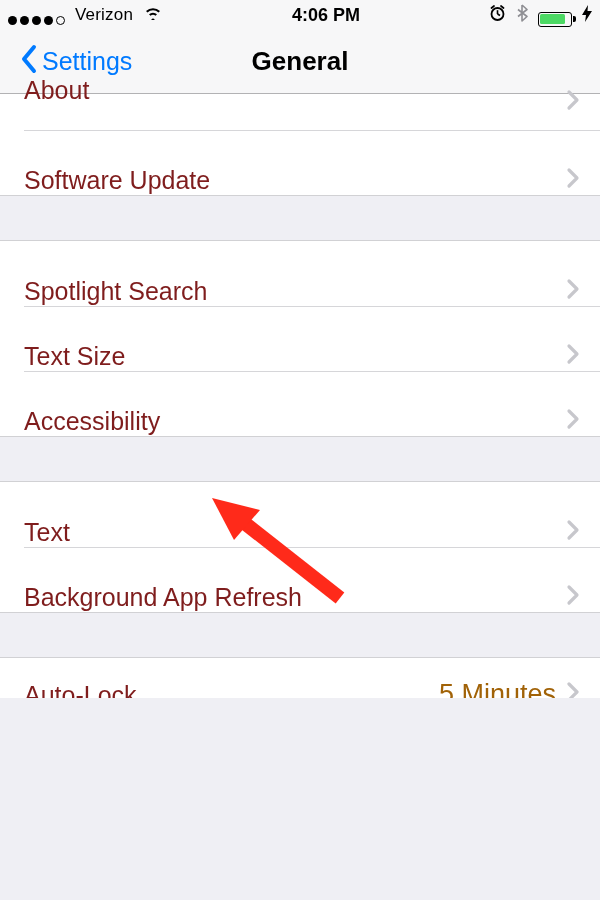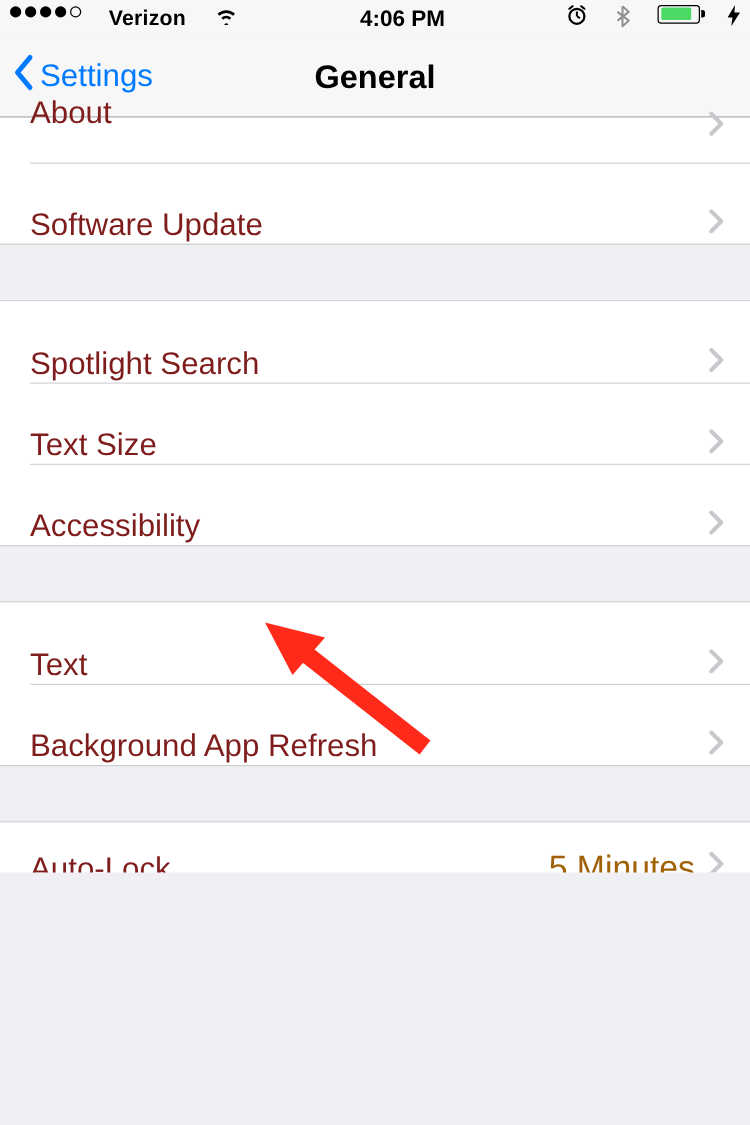--- a/index.html
+++ b/index.html
@@ -15,21 +15,21 @@
     .status-bar {
       height: 30px;
       background: #f7f7f8;
       display: flex;
       align-items: center;
       justify-content: space-between;
       padding: 0 8px;
       font-size: 17px;
       font-weight: 500;
     }
-    .status-left, .status-right { display: flex; align-items: flex-start; gap: 22px; font-weight: bold; }
+    .status-left, .status-right { display: flex; align-items: flex-end; gap: 10px; }
     .signal-dots { display: flex; gap: 3px; align-items: center;}
     .dot { width: 9px; height: 9px; border-radius: 50%; background: #000; }
     .dot.empty { background: transparent; border: 1.3px solid #000; }
     .carrier { font-size: 17px; letter-spacing: 0.2px; }
     .wifi-icon { display: inline-block; }
     .status-time { font-weight: 600; font-size: 18px; }
     .alarm-icon, .bt-icon, .battery, .bolt { display: inline-block; }
     .battery {
       width: 34px; height: 15px; border: 1.6px solid #000; border-radius: 3px;
       position: relative; display: flex; align-items: center; padding: 1.5px;
@@ -39,21 +39,21 @@
       width: 3px; height: 6px; background: #000; border-radius: 0 2px 2px 0;
     }
     .battery-fill { background: #4cd964; height: 100%; width: 85%; border-radius: 1.5px;}
     
     .nav-bar {
       height: 64px;
       background: #f7f7f8;
       border-bottom: 1px solid #b2b2b4;
       display: flex; align-items: center;
       position: relative;
-      padding: 0 10px;
+      padding: 0 20px;
     }
     .nav-back {
       display: flex; align-items: center;
       color: #007aff; font-size: 25px;
       gap: 4px; cursor: pointer;
       font-weight: 400;
     }
     .nav-title {
       position: absolute; left: 50%; transform: translateX(-50%);
       font-size: 26px; font-weight: 600;

